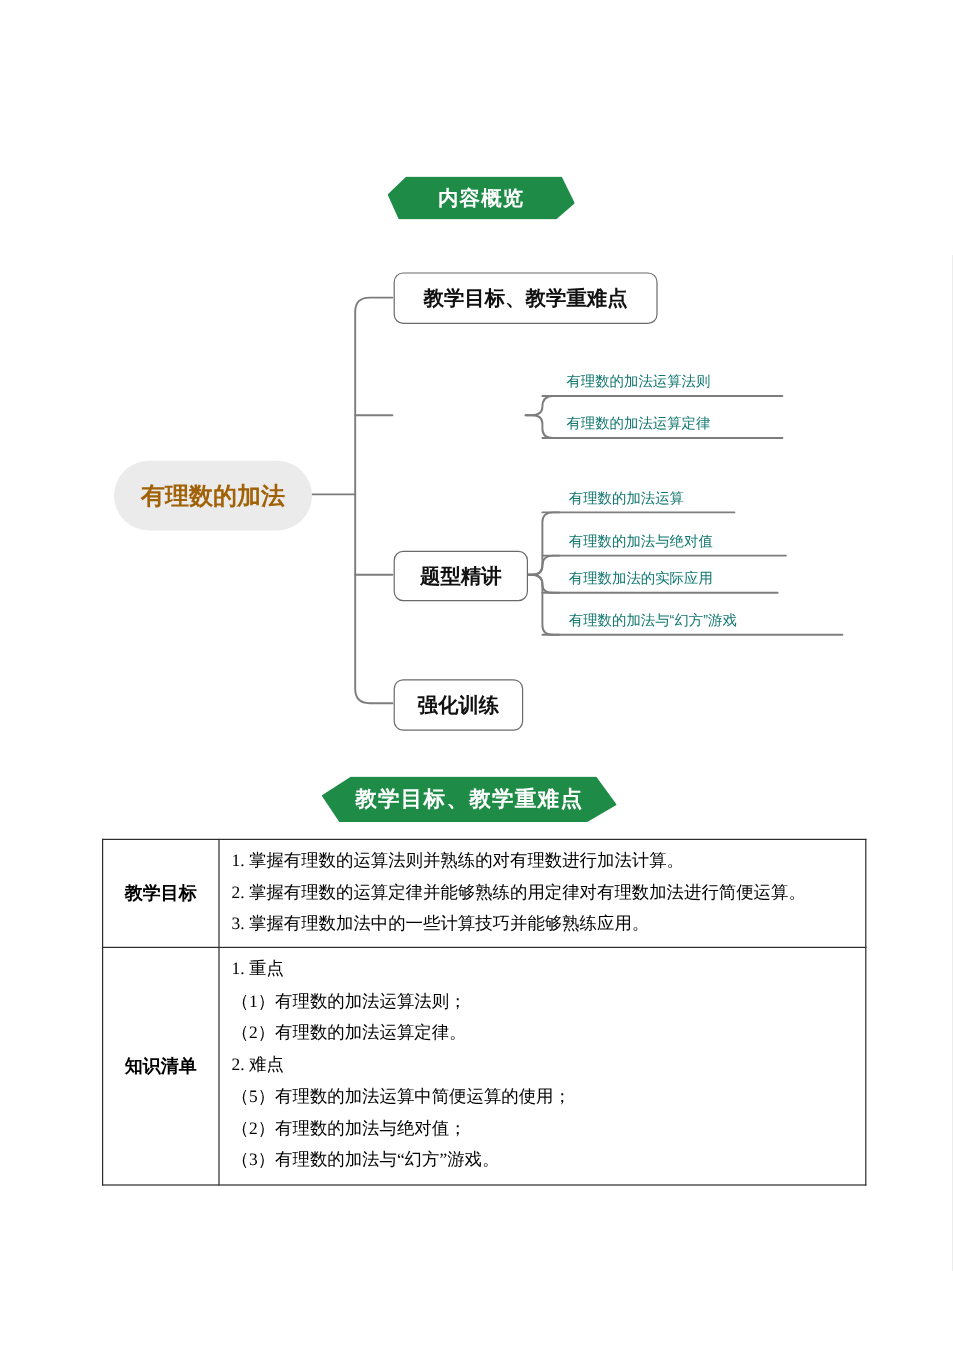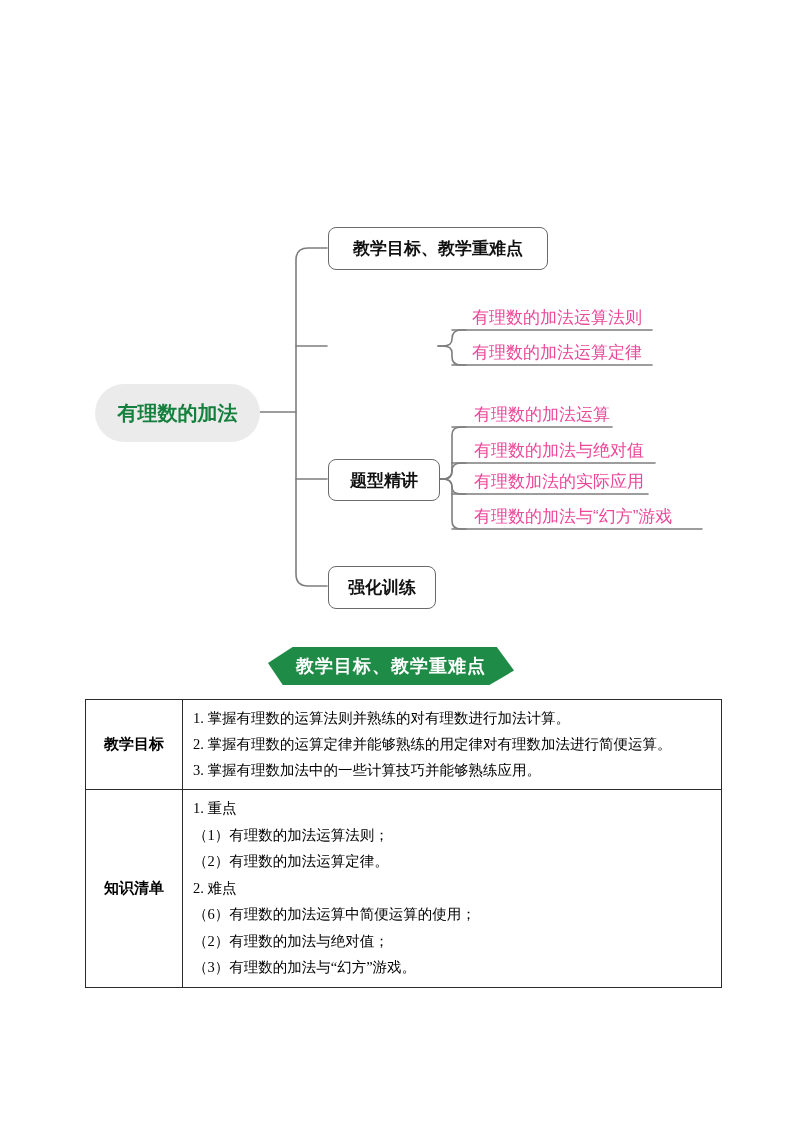--- a/index.html
+++ b/index.html
@@ -22,33 +22,33 @@
   }
   .ribbon-overview{left:323px;top:147px;width:156px;height:36px;font-size:17px;}
   .ribbon-objectives{left:268px;top:647px;width:246px;height:38px;font-size:18px;}
   
   .mindmap-lines{position:absolute;left:0;top:0;width:794px;height:1123px;color:var(--line-gray,#7d7d7d);}
   .mindmap-lines path{stroke:currentColor;stroke-width:1.6;fill:none;stroke-linecap:round;}
   .root-node{
     position:absolute;left:95px;top:384px;width:165px;height:58px;
     background:var(--node-fill,#ebebeb);border-radius:30px;
     display:flex;align-items:center;justify-content:center;
-    font-size:20px;font-weight:bold;color:#15803d;
+    font-size:20px;font-weight:bold;color:#a16207;
   }
   .branch-box{
     position:absolute;background:#fff;border:1.6px solid #6a6a6a;border-radius:8px;
     display:flex;align-items:center;justify-content:center;
     font-size:17px;font-weight:bold;color:#111;white-space:nowrap;
   }
   .branch-1{left:328px;top:227px;width:218px;height:41px;}
   .branch-2{left:328px;top:327px;width:110px;height:40px;}
   .branch-3{left:328px;top:459px;width:110px;height:40px;}
   .branch-4{left:328px;top:566px;width:106px;height:41px;}
   .leaf{
-    position:absolute;font-size:17px;color:#ec4899;white-space:nowrap;line-height:20px;
+    position:absolute;font-size:12px;color:#0f766e;white-space:nowrap;line-height:20px;
   }
   .leaf-1{left:472px;top:308px;}
   .leaf-2{left:472px;top:343px;}
   .leaf-3{left:474px;top:405px;}
   .leaf-4{left:474px;top:441px;}
   .leaf-5{left:474px;top:472px;}
   .leaf-6{left:474px;top:507px;}
   
   .obj-table{
     position:absolute;left:85px;top:699px;width:637px;border-collapse:collapse;
@@ -61,20 +61,23 @@
   .obj-table td.row-body{padding:5px 10px 6px 10px;}
   .row-body .tline{line-height:26px;white-space:nowrap;}
   .row-2 .tline{line-height:26.5px;}
 </style>
 </head>
 <body>
 
 <div class="page">
 
 
+  <div class="ribbon ribbon-overview">
+    <span>内容概览</span>
+  </div>
 
   <svg class="mindmap-lines" viewBox="0 0 794 1123">
 
     <path d="M 260 412 H 296"></path>
 
     <path d="M 327 248 H 308 Q 296 248 296 260 V 574 Q 296 586 308 586 H 327"></path>
 
     <path d="M 296 346 H 327"></path>
     <path d="M 296 479 H 327"></path>
 
@@ -130,21 +133,21 @@
         <div class="tline">3. 掌握有理数加法中的一些计算技巧并能够熟练应用。</div>
       </td>
     </tr>
     <tr class="row-2">
       <td class="row-header">知识清单</td>
       <td class="row-body">
         <div class="tline">1. 重点</div>
         <div class="tline">（1）有理数的加法运算法则；</div>
         <div class="tline">（2）有理数的加法运算定律。</div>
         <div class="tline">2. 难点</div>
-        <div class="tline">（6）有理数的加法运算中简便运算的使用；</div>
+        <div class="tline">（5）有理数的加法运算中简便运算的使用；</div>
         <div class="tline">（2）有理数的加法与绝对值；</div>
         <div class="tline">（3）有理数的加法与“幻方”游戏。</div>
       </td>
     </tr>
   </tbody>
     </table>
 
 </div>
 
 </body></html>

